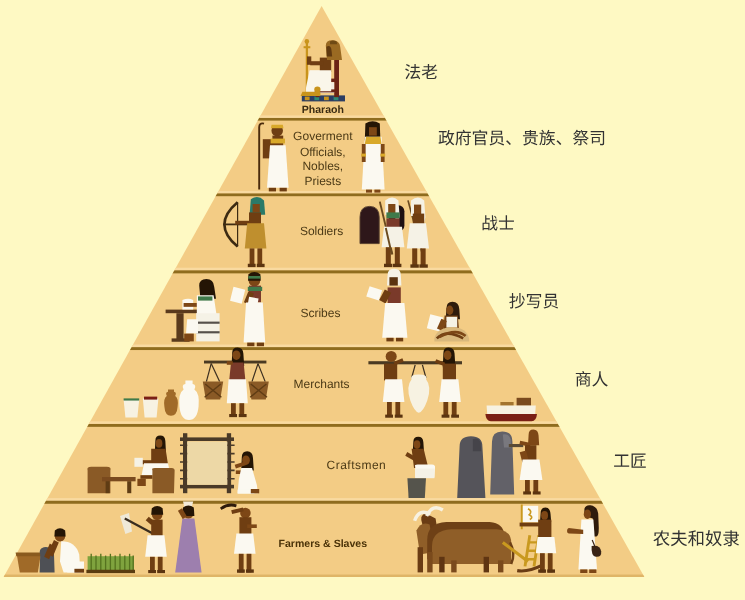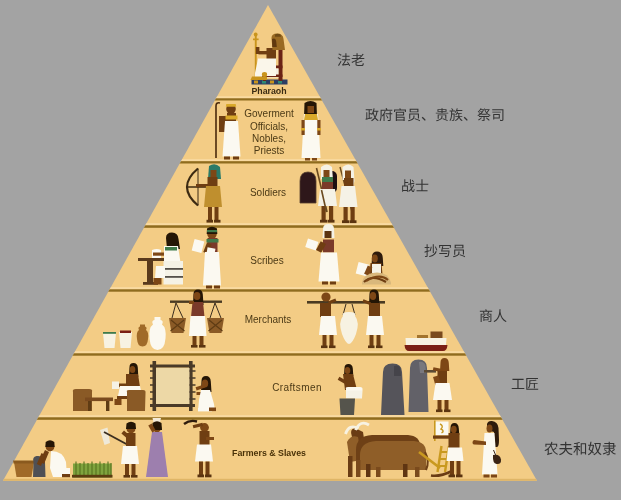--- a/index.html
+++ b/index.html
@@ -1,16 +1,16 @@
 <!DOCTYPE html>
 <html><head>
 <meta charset="utf-8">
 <style>
 html,body{margin:0;padding:0;background:#ffffff;}
-#wrap{position:relative;width:621px;height:500px;background:#a3a3a3;overflow:hidden;
+#wrap{position:relative;width:621px;height:500px;background:#fef9c3;overflow:hidden;
 font-family:"Liberation Sans", sans-serif;}
 </style>
 </head>
 <body>
 <div id="wrap">
 <svg width="621" height="500" viewBox="0 0 621 500">
 <defs>
 <clipPath id="pyr">
           <polygon points="268,5 537,480.8 3,480.8"></polygon>
         </clipPath>

